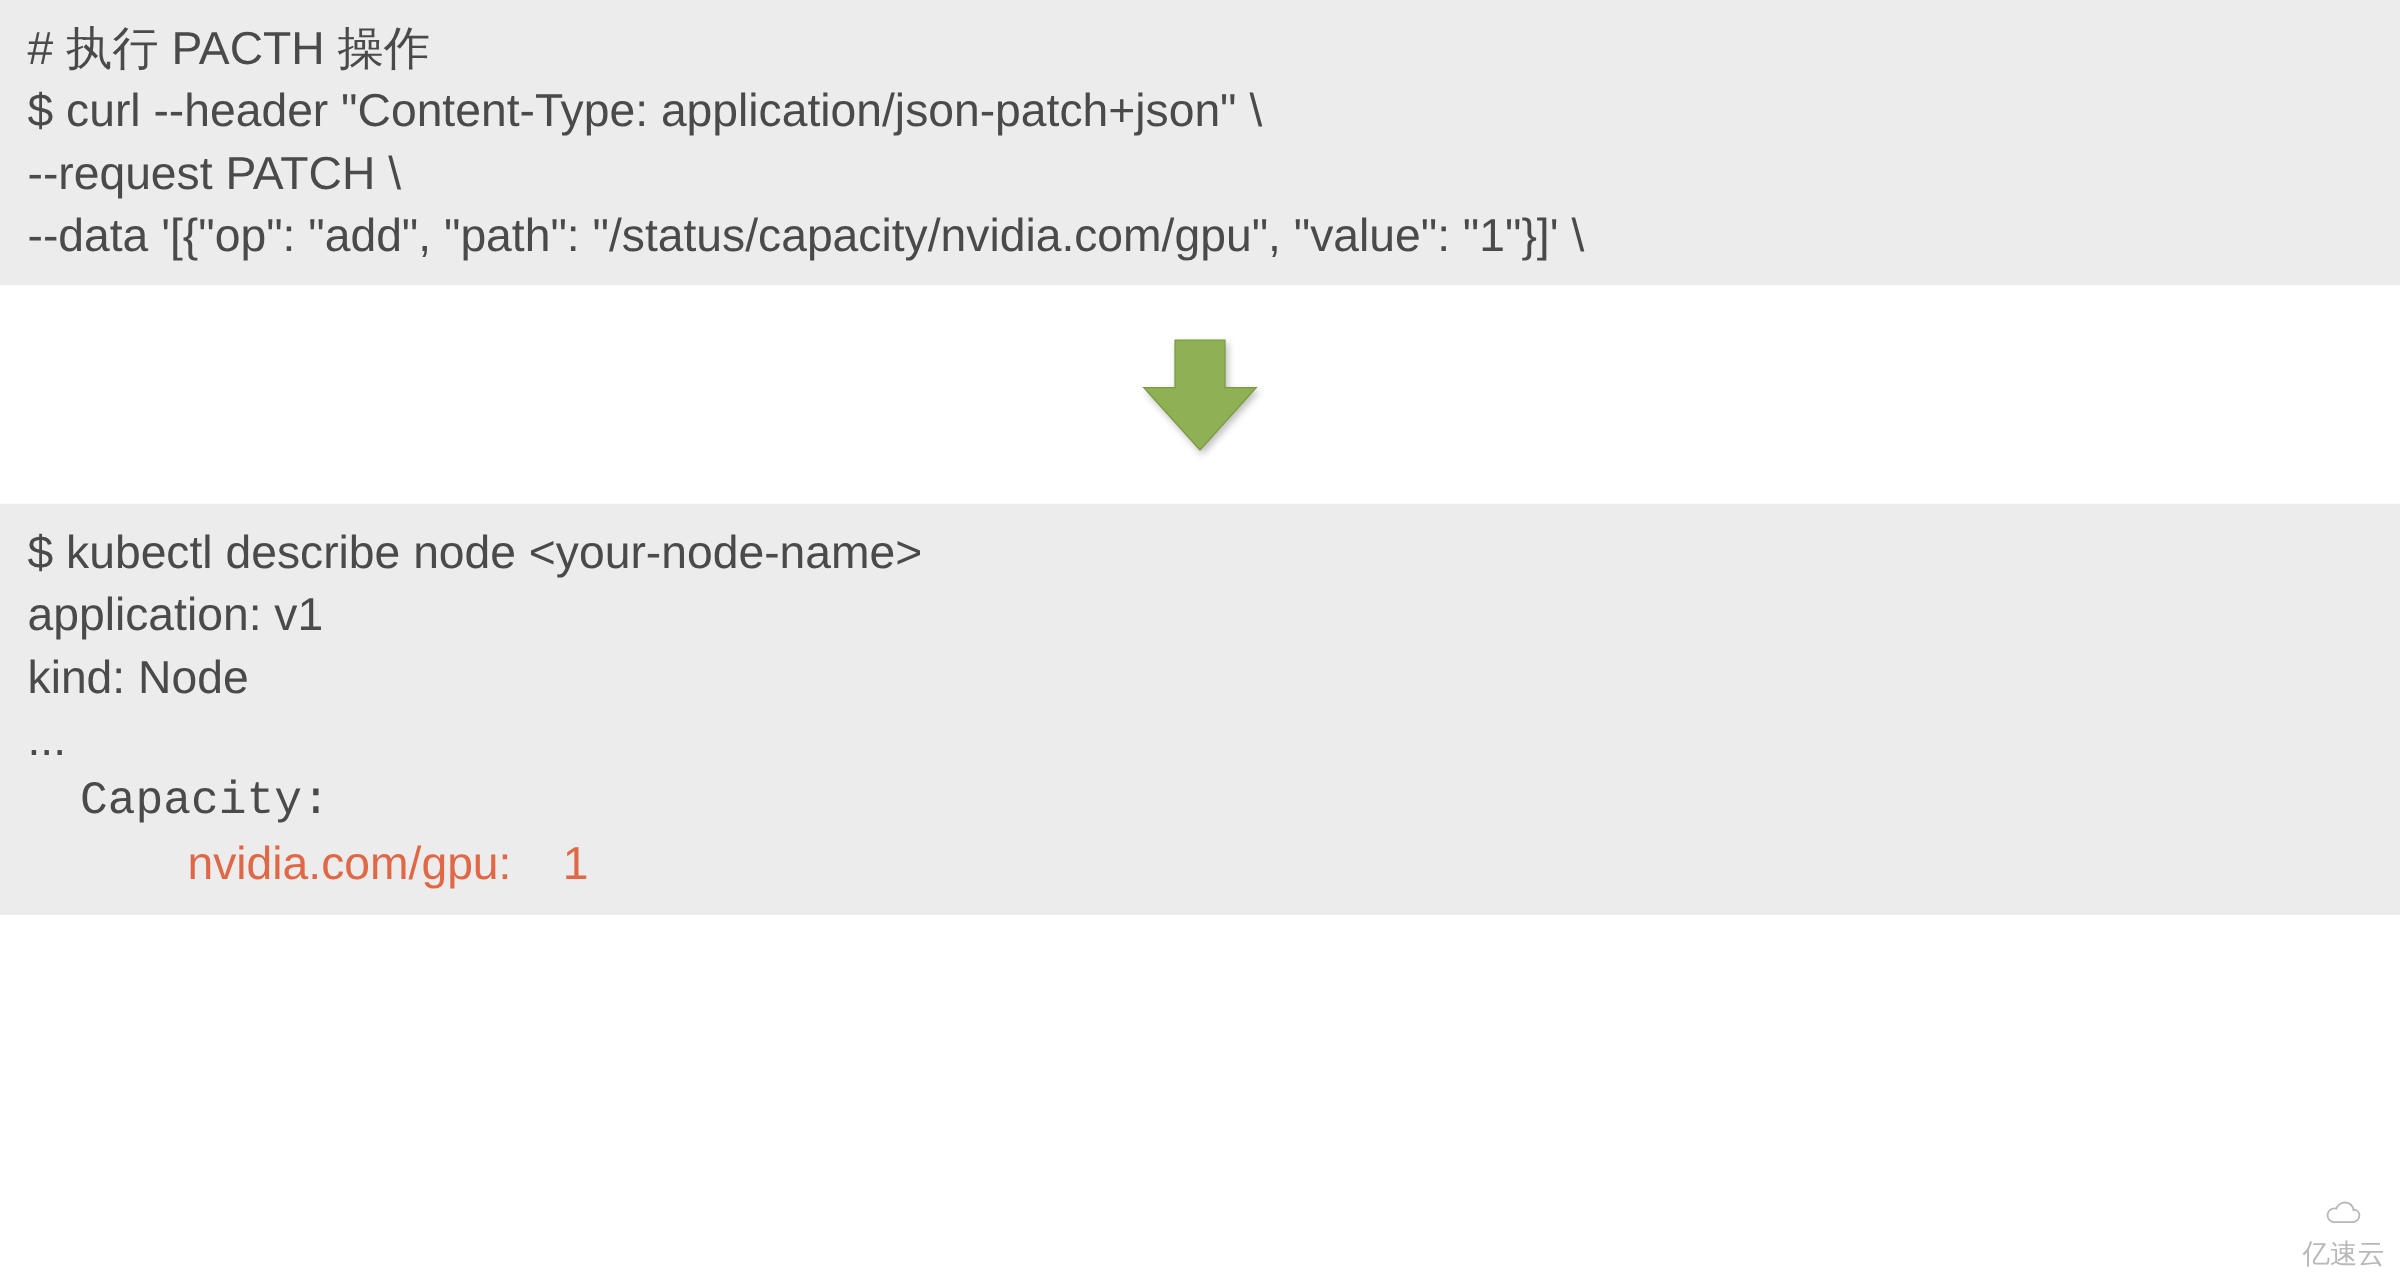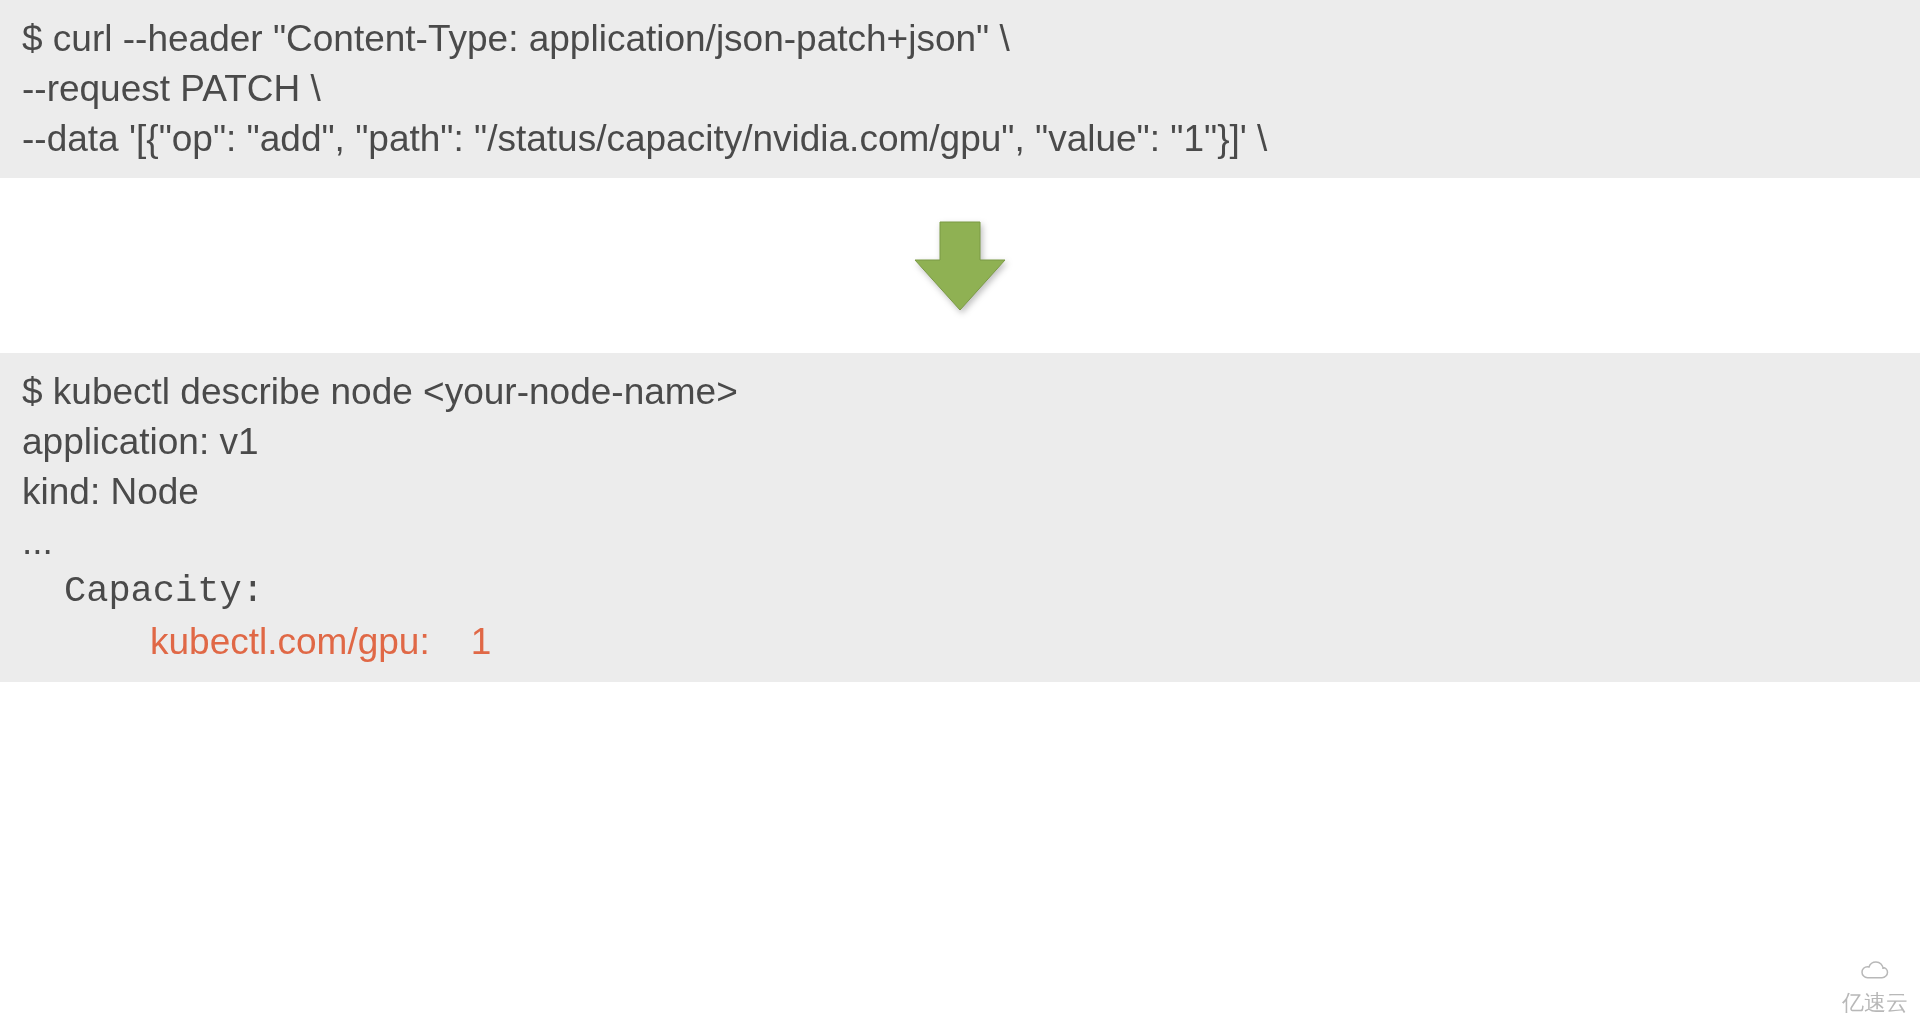--- a/index.html
+++ b/index.html
@@ -76,38 +76,39 @@
     
     .watermark-icon {
       width: 30px;
       height: 22px;
     }
   </style>
 </head>
 <body>
 
 <div class="code-block code-block-top">
+  <div class="code-line"># 执行 PACTH 操作</div>
   <div class="code-line">$ curl --header "Content-Type: application/json-patch+json" \</div>
   <div class="code-line">--request PATCH \</div>
   <div class="code-line">--data '[{"op": "add", "path": "/status/capacity/nvidia.com/gpu", "value": "1"}]' \</div>
 </div>
 
 <div class="arrow-container">
   <svg class="arrow-down" width="110" height="110" viewBox="0 0 110 110">
     <path d="M 35 12 L 75 12 L 75 50 L 100 50 L 55 100 L 10 50 L 35 50 Z" fill="#8fb153" stroke="#7a9a45" stroke-width="1"></path>
   </svg>
 </div>
 
 <div class="code-block code-block-bottom">
   <div class="code-line">$ kubectl describe node &lt;your-node-name&gt;</div>
   <div class="code-line">application: v1</div>
   <div class="code-line">kind: Node</div>
   <div class="code-line">...</div>
   <div class="code-line indent-1">Capacity:</div>
-  <div class="code-line indent-2"><span class="highlight-red">kubectl.com/gpu:</span><span class="highlight-red">    </span><span class="highlight-red">1</span></div>
+  <div class="code-line indent-2"><span class="highlight-red">nvidia.com/gpu:</span><span class="highlight-red">    </span><span class="highlight-red">1</span></div>
 </div>
 
 <div class="watermark">
   <svg class="watermark-icon" viewBox="0 0 30 22">
     <path d="M 23 9 C 23 5 20 2 16 2 C 13 2 10 4 9 7 C 8.5 6.8 8 6.7 7.5 6.7 C 4.5 6.7 2 9.2 2 12.2 C 2 15.2 4.5 17.7 7.5 17.7 L 22 17.7 C 25 17.7 27.5 15.2 27.5 12.2 C 27.5 9.8 25.5 7.8 23 7.5 Z" fill="none" stroke="#b8b8b8" stroke-width="1.5"></path>
   </svg>
   <span>亿速云</span>
 </div>
 
 </body></html>

